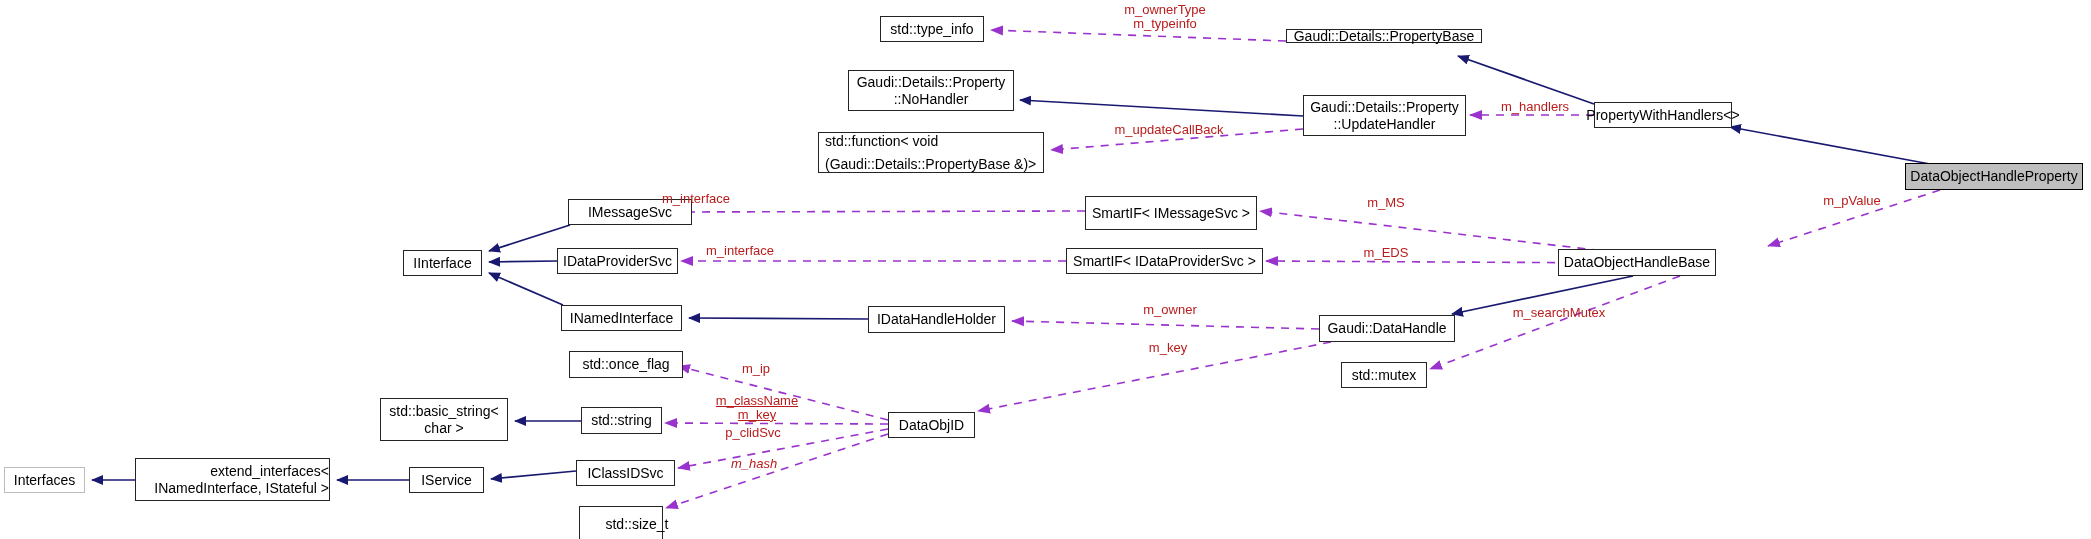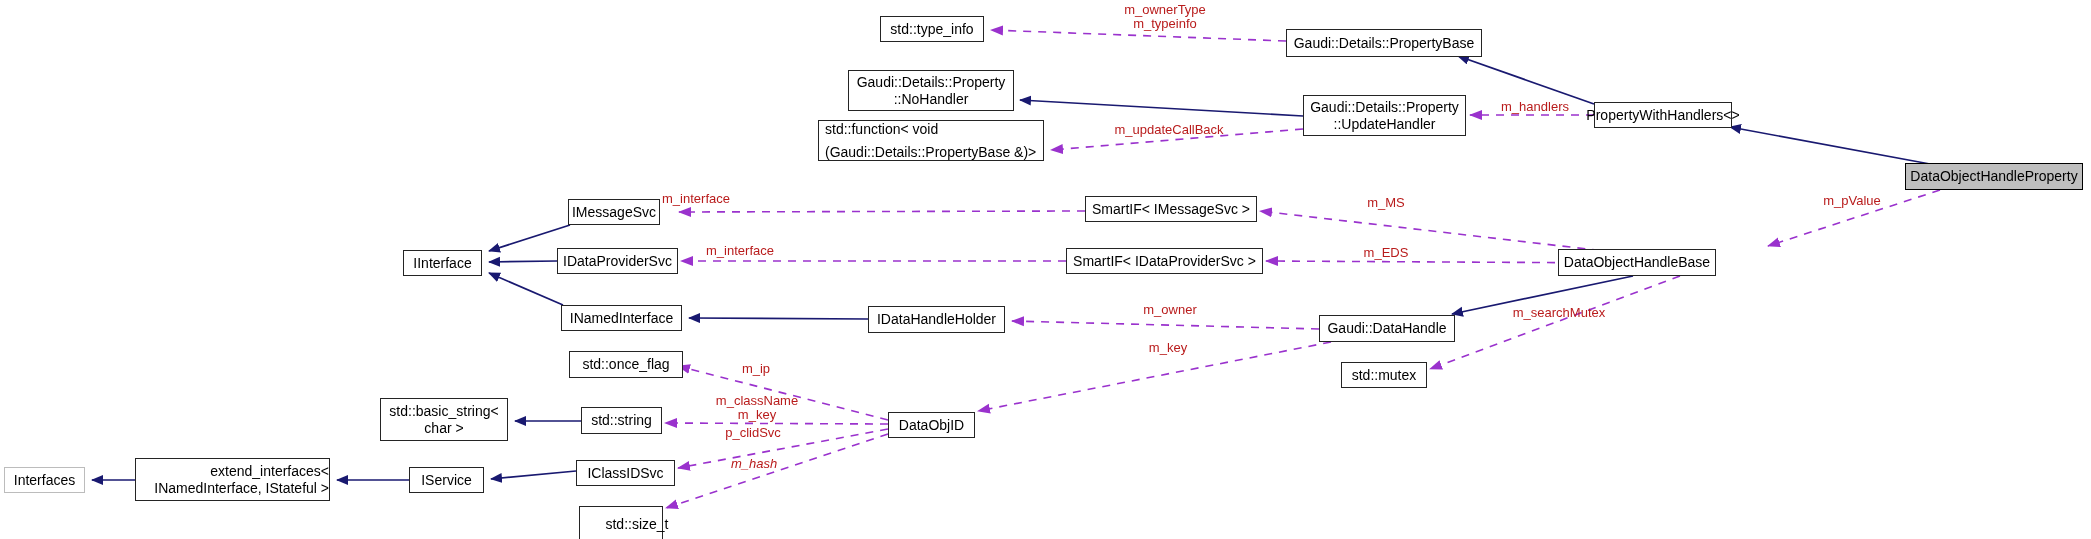--- a/index.html
+++ b/index.html
@@ -83,45 +83,45 @@
         <path d="M888,420 L678,366" class="use" stroke="#9a32cd" marker-end="url(#head-use)"></path>
         <path d="M888,424 L665,423" class="use" stroke="#9a32cd" marker-end="url(#head-use)"></path>
         <path d="M888,429 L678,468" class="use" stroke="#9a32cd" marker-end="url(#head-use)"></path>
         <path d="M888,434 L666,508" class="use" stroke="#9a32cd" marker-end="url(#head-use)"></path>
       </g>
   </svg>
   <div id="nodes">
       <div class="node" style="left: 880px; top: 16px; width: 104px; height: 26px;">
         <span>std::type_info</span>
       </div>
-      <div class="node" style="left: 1286px; top: 29px; width: 196px; height: 28px;">
+      <div class="node" style="left: 1286px; top: 29px; width: 196px; height: 14px;">
         <span>Gaudi::Details::PropertyBase</span>
       </div>
       <div class="node" style="left: 848px; top: 70px; width: 166px; height: 41px;">
         <span>Gaudi::Details::Property</span>
         <span>::NoHandler</span>
       </div>
       <div class="node" style="left: 1303px; top: 95px; width: 163px; height: 41px;">
         <span>Gaudi::Details::Property</span>
         <span>::UpdateHandler</span>
       </div>
-      <div class="node align-left" style="left: 818px; top: 120px; width: 226px; height: 41px; gap: 6px;">
+      <div class="node align-left" style="left: 818px; top: 132px; width: 226px; height: 41px; gap: 6px;">
         <span>std::function&lt; void</span>
         <span>(Gaudi::Details::PropertyBase &amp;)&gt;</span>
       </div>
       <div class="node" style="left: 1594px; top: 102px; width: 138px; height: 26px;">
         <span>PropertyWithHandlers&lt;&gt;</span>
       </div>
       <div class="node selected" style="left: 1905px; top: 163px; width: 178px; height: 27px;">
         <span>DataObjectHandleProperty</span>
       </div>
-      <div class="node" style="left: 568px; top: 199px; width: 92px; height: 26px;">
+      <div class="node" style="left: 568px; top: 199px; width: 124px; height: 26px;">
         <span>IMessageSvc</span>
       </div>
-      <div class="node" style="left: 1085px; top: 196px; width: 172px; height: 26px;">
+      <div class="node" style="left: 1085px; top: 196px; width: 172px; height: 34px;">
         <span>SmartIF&lt; IMessageSvc &gt;</span>
       </div>
       <div class="node" style="left: 403px; top: 250px; width: 79px; height: 26px;">
         <span>IInterface</span>
       </div>
       <div class="node" style="left: 557px; top: 248px; width: 121px; height: 26px;">
         <span>IDataProviderSvc</span>
       </div>
       <div class="node" style="left: 1066px; top: 248px; width: 197px; height: 26px;">
         <span>SmartIF&lt; IDataProviderSvc &gt;</span>
@@ -202,21 +202,21 @@
       </div>
       <div class="edge-label" style="left: 1168px; top: 341px;">
         <div>m_key</div>
       </div>
       <div class="edge-label" style="left: 1559px; top: 306px;">
         <div>m_searchMutex</div>
       </div>
       <div class="edge-label" style="left: 756px; top: 362px;">
         <div>m_ip</div>
       </div>
-      <div class="edge-label" style="left: 757px; top: 394px;">
+      <div class="edge-label" style="left: 757px; top: 394px; text-decoration: underline;">
         <div>m_className</div>
         <div>m_key</div>
       </div>
       <div class="edge-label" style="left: 753px; top: 426px;">
         <div>p_clidSvc</div>
       </div>
       <div class="edge-label" style="left: 754px; top: 457px; font-style: italic;">
         <div>m_hash</div>
       </div>
     </div>

